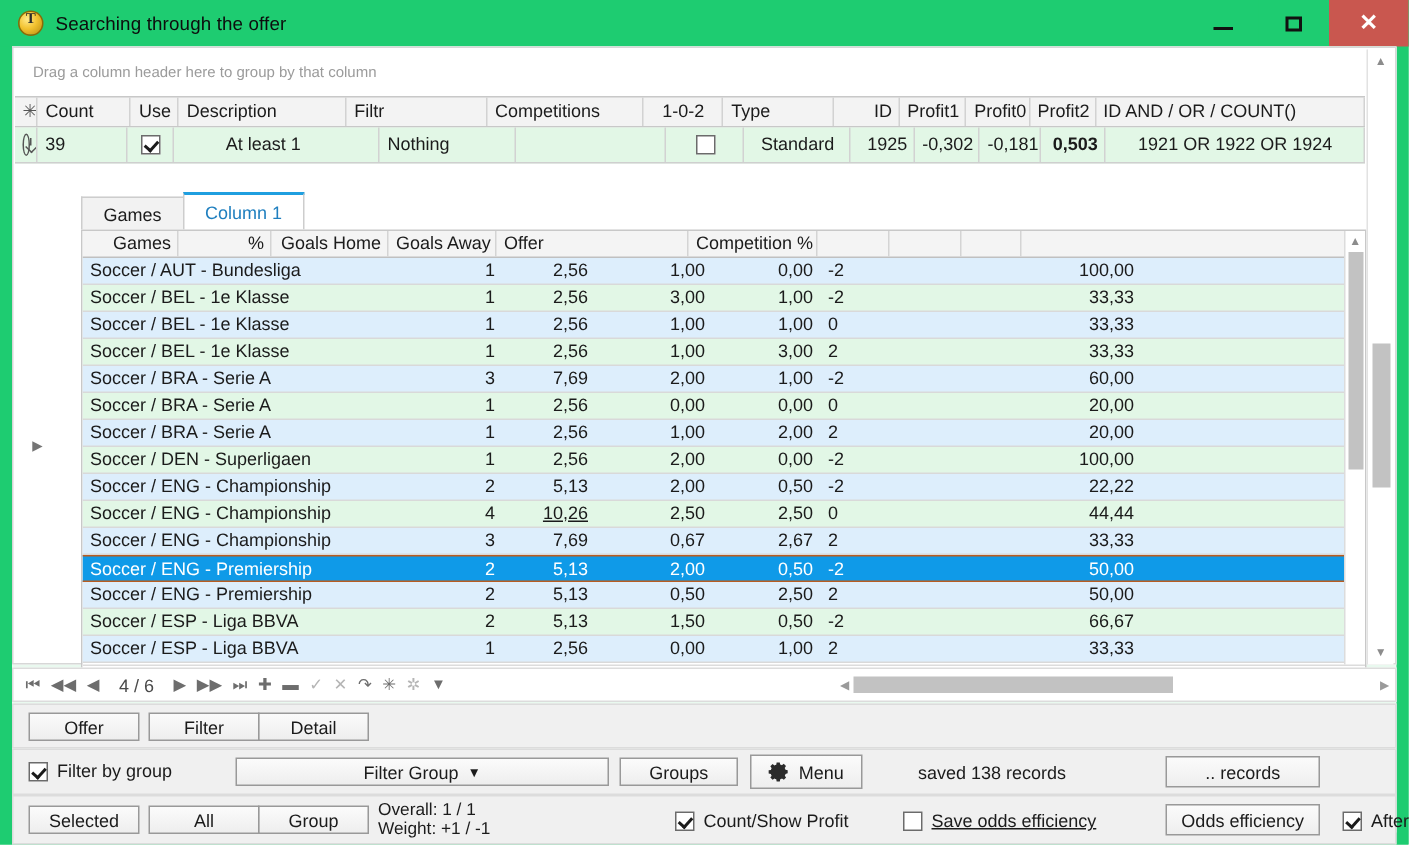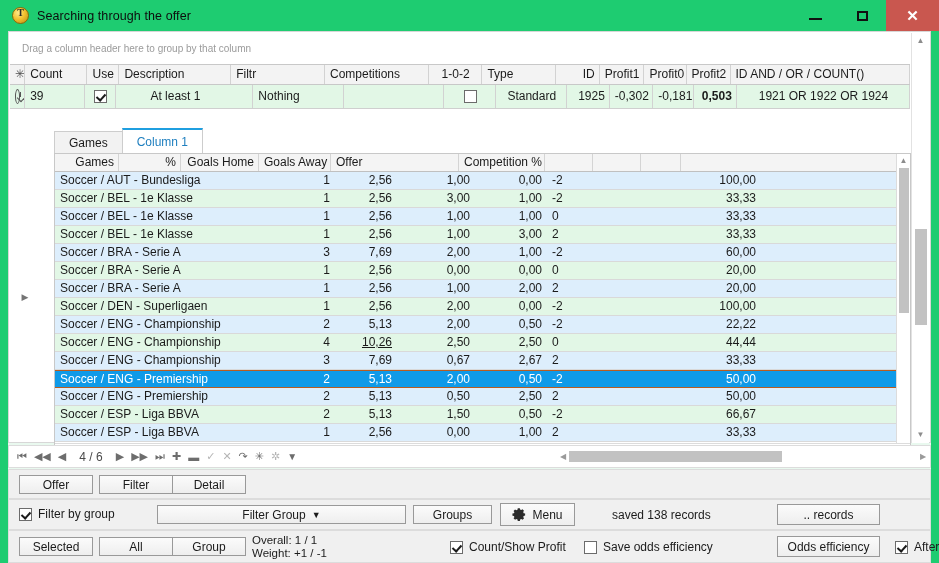--- a/index.html
+++ b/index.html
@@ -480,21 +480,21 @@
       <div class="btn" style="position:absolute;left:90px;top:6px;width:74px;">All</div>
       <div class="btn" style="position:absolute;left:163px;top:6px;width:74px;">Group</div>
       <div class="twoline" style="position:absolute;left:243px;top:3px;">
         <div>Overall: 1 / 1</div>
         <div>Weight: +1 / -1</div>
       </div>
       <div class="chkrow" style="position:absolute;left:441px;top:9px;">
         <span class="chk on"></span>
         <span class="lbl">Count/Show Profit</span>
       </div>
-      <div class="chkrow" style="position:absolute;left:575px;top:9px;">
+      <div class="chkrow" style="position:absolute;left:593px;top:9px;text-decoration:underline;">
         <span class="chk"></span>
         <span class="lbl">Save odds efficiency</span>
       </div>
       <div class="btn" style="position:absolute;left:768px;top:5px;width:103px;height:21px;">Odds efficiency</div>
       <div class="chkrow" style="position:absolute;left:886px;top:9px;">
         <span class="chk on"></span>
         <span class="lbl">After</span>
       </div>
     </div>
 

